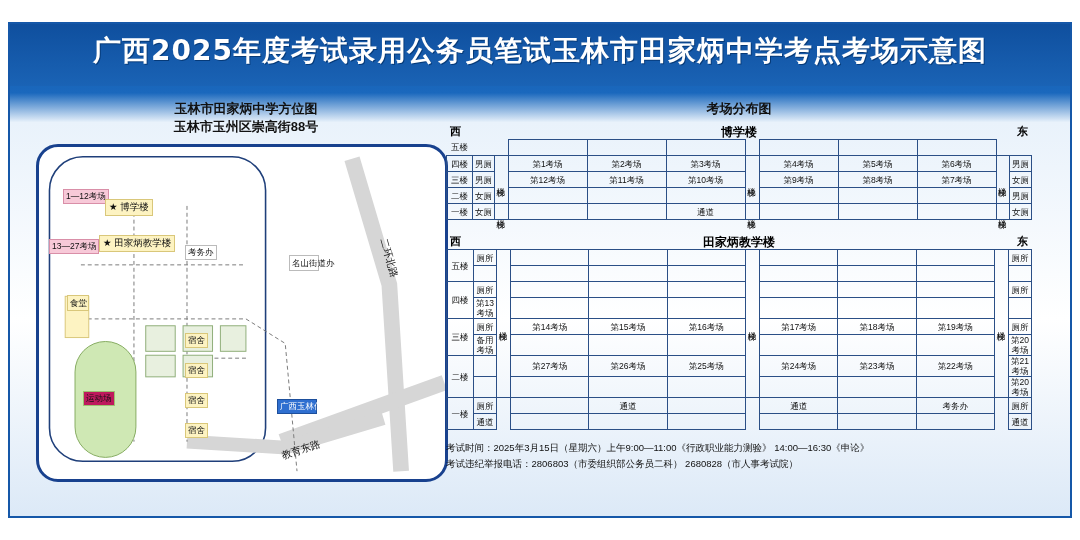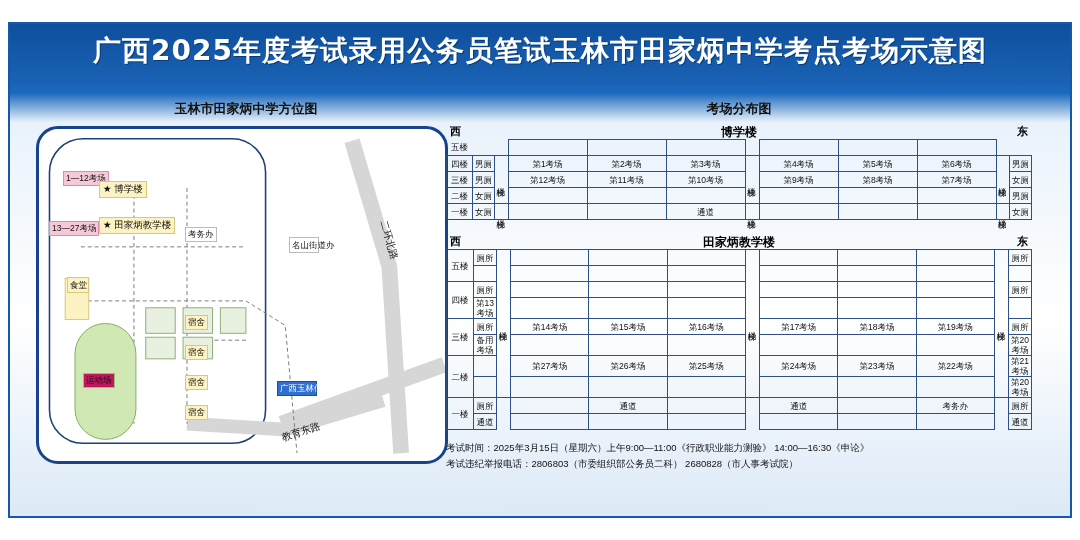--- a/index.html
+++ b/index.html
@@ -56,20 +56,21 @@
 <body>
 
 <div id="root">
   <div class="poster">
 
     <div class="titlebar"></div>
     <div class="title">广西2025年度考试录用公务员笔试玉林市田家炳中学考点考场示意图</div>
 
     <div class="leftwrap">
       <div class="lhead">玉林市田家炳中学方位图</div>
+      <div class="lhead">玉林市玉州区崇高街88号</div>
 
       <div class="mapbox">
         <svg class="mapcanvas" viewBox="0 0 412 338">
 
           <rect x="10" y="10" width="220" height="310" rx="34" fill="#ffffff" stroke="#1f3f7a" stroke-width="1.6"></rect>
 
           <path d="M318 12 L356 140 L368 330" stroke="#d6d6d6" stroke-width="16" fill="none"></path>
           <path d="M246 300 L412 240" stroke="#d6d6d6" stroke-width="16" fill="none"></path>
           <path d="M150 300 L250 306 L350 276" stroke="#d6d6d6" stroke-width="14" fill="none"></path>
 
@@ -85,21 +86,21 @@
           <rect x="108" y="182" width="30" height="26" fill="#e8f0df" stroke="#8fae79"></rect>
           <rect x="146" y="182" width="30" height="26" fill="#e8f0df" stroke="#8fae79"></rect>
           <rect x="184" y="182" width="26" height="26" fill="#e8f0df" stroke="#8fae79"></rect>
           <rect x="108" y="212" width="30" height="22" fill="#e8f0df" stroke="#8fae79"></rect>
           <rect x="146" y="212" width="30" height="22" fill="#e8f0df" stroke="#8fae79"></rect>
 
           <rect x="26" y="152" width="24" height="42" fill="#fdf3c2" stroke="#d9c77a"></rect>
         </svg>
 
         <div class="tag pink" style="left:24px;top:42px;">1—12考场</div>
-        <div class="bldlabel" style="left:60px;top:52px;">★ 博学楼</div>
+        <div class="bldlabel" style="left:66px;top:52px;">★ 博学楼</div>
         <div class="bldlabel" style="left:60px;top:88px;">★ 田家炳教学楼</div>
         <div class="tag pink" style="left:10px;top:92px;">13—27考场</div>
         <div class="tag plain" style="left:146px;top:98px;">考务办</div>
 
         <div class="tag yellow" style="left:28px;top:148px;width:22px;text-align:center;line-height:12px;">食堂</div>
         <div class="tag green" style="left:44px;top:244px;">运动场</div>
 
         <div class="tag yellow" style="left:146px;top:186px;">宿舍</div>
         <div class="tag yellow" style="left:146px;top:216px;">宿舍</div>
         <div class="tag yellow" style="left:146px;top:246px;">宿舍</div>

